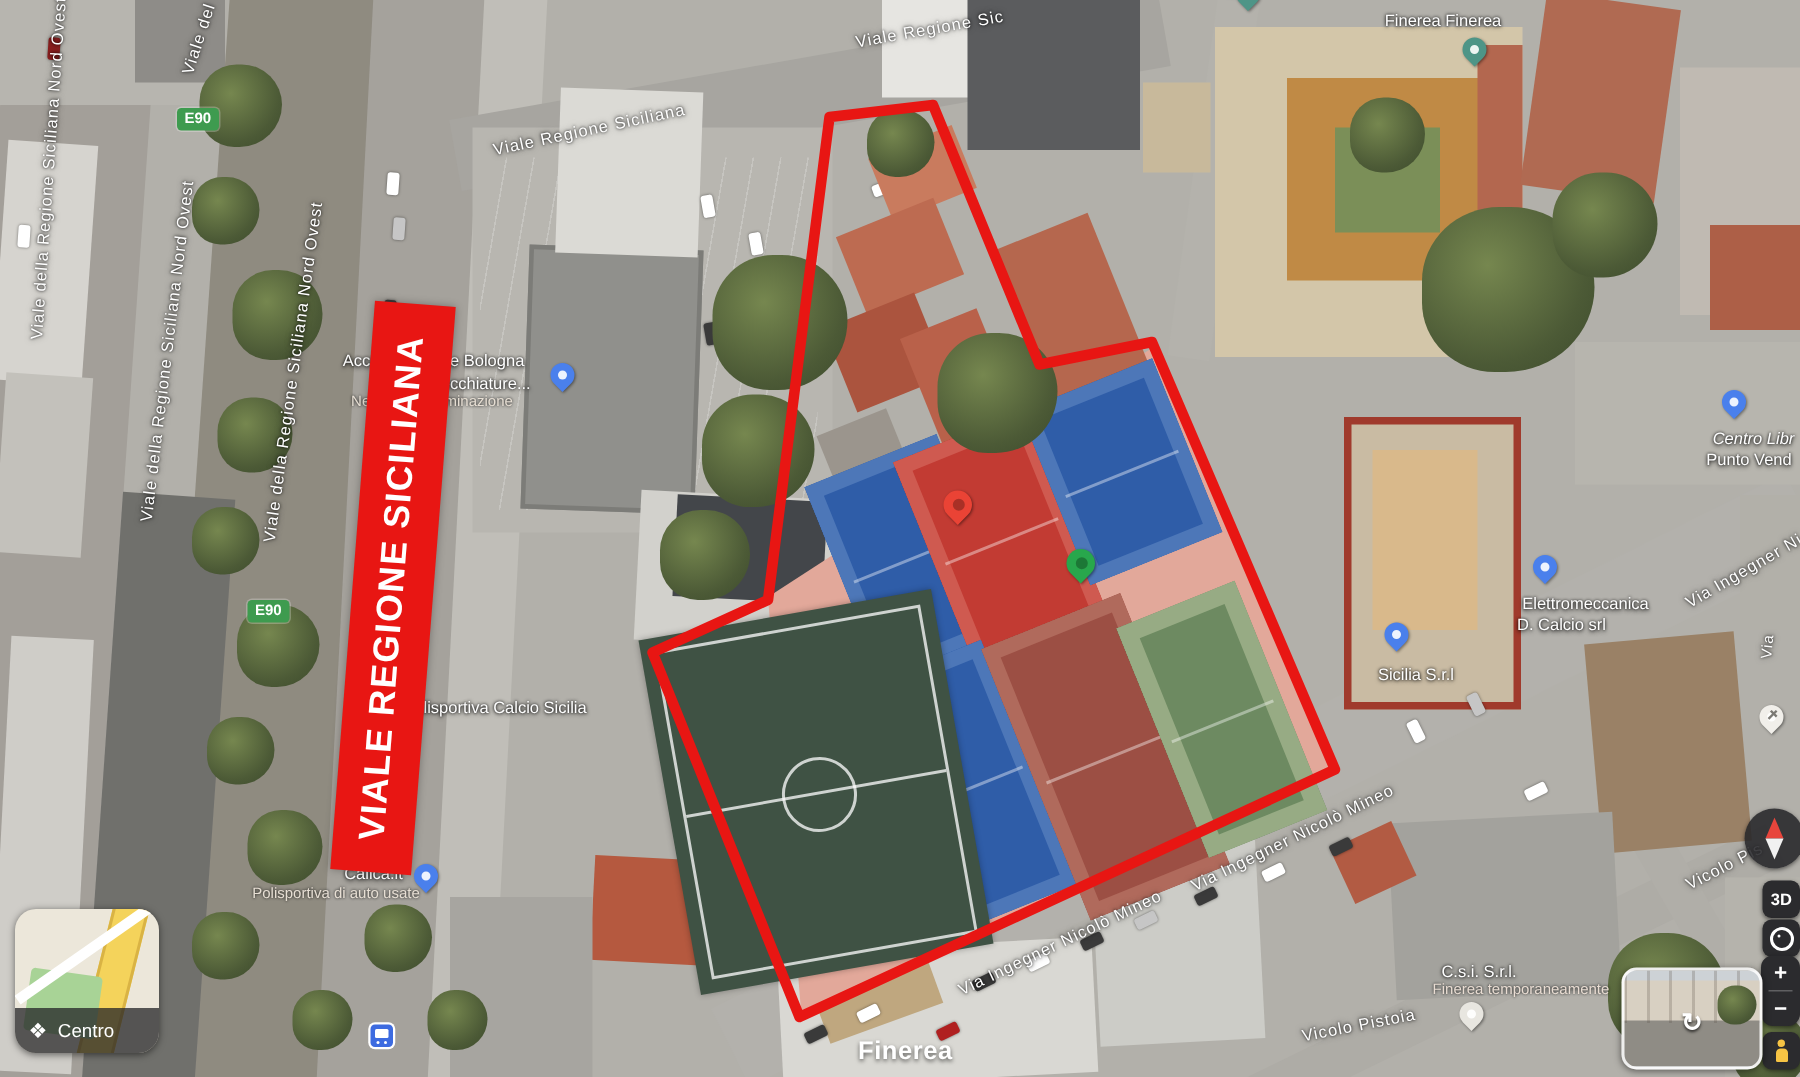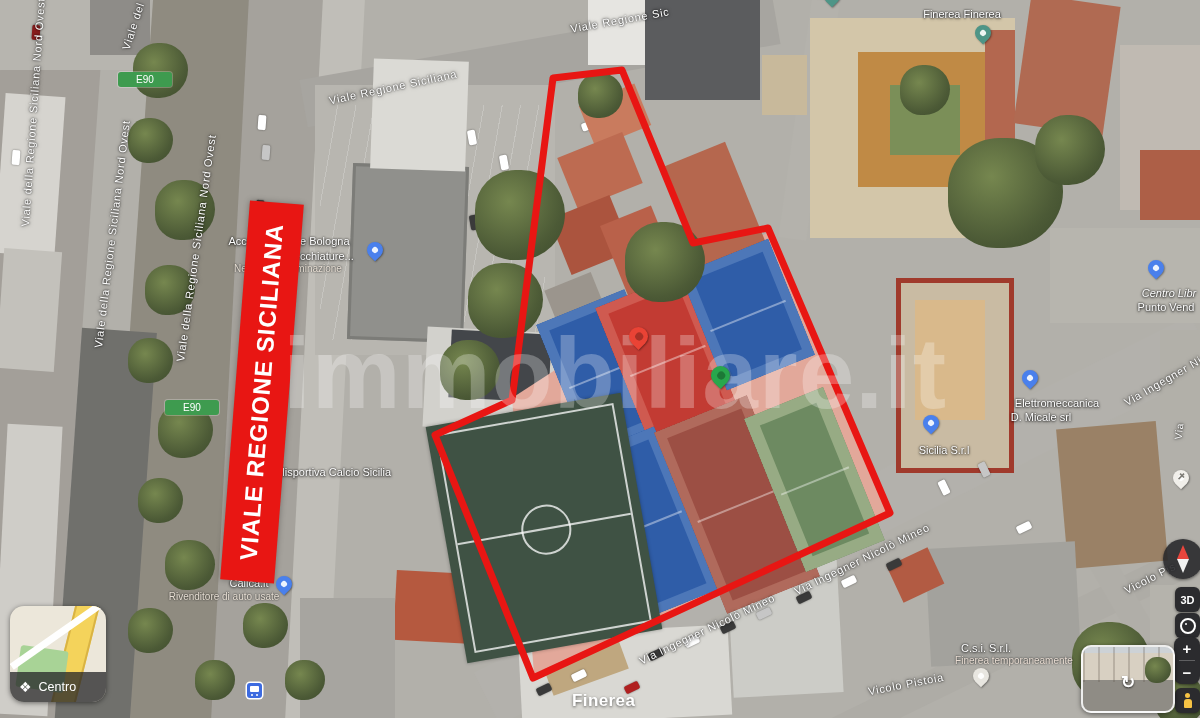--- a/index.html
+++ b/index.html
@@ -22,22 +22,22 @@
           border:2px solid rgba(255,255,255,.75);border-radius:50%;}
   .field-lines::after{content:'';position:absolute;left:0;right:0;top:50%;height:2px;background:rgba(255,255,255,.75);}
   
   .rlabel{position:absolute;white-space:nowrap;color:#fff;font-size:11px;letter-spacing:.8px;
           text-shadow:0 0 2px rgba(0,0,0,.9),0 0 4px rgba(0,0,0,.55);z-index:50;}
   .plabel{position:absolute;white-space:nowrap;color:#fff;font-size:11px;font-weight:500;text-align:center;
           text-shadow:0 0 2px rgba(0,0,0,.95),0 1px 3px rgba(0,0,0,.7);z-index:50;transform:translate(-50%,-50%);}
   .sublabel{position:absolute;white-space:nowrap;color:#e7dfd4;font-size:10px;
           text-shadow:0 0 2px rgba(0,0,0,.95);z-index:50;transform:translate(-50%,-50%);}
   .under-banner{z-index:44;}
-  .shield{position:absolute;background:#3e9b4f;color:#fff;font-size:10px;font-weight:normal;
-          padding:2px 18px;border-radius:3px;z-index:50;text-shadow:none;box-shadow:0 0 0 1px rgba(255,255,255,.25);}
+  .shield{position:absolute;background:#3e9b4f;color:#fff;font-size:10px;font-weight:bold;
+          padding:2px 5px;border-radius:3px;z-index:50;text-shadow:none;box-shadow:0 0 0 1px rgba(255,255,255,.25);}
   
   .pin{position:absolute;width:16px;height:22px;z-index:51;}
   .pin .tear{position:absolute;left:0;top:0;width:16px;height:16px;border-radius:50% 50% 50% 0;
           transform:rotate(-45deg);transform-origin:center;box-shadow:0 1px 2px rgba(0,0,0,.45);}
   .pin .tear::after{content:'';position:absolute;left:5px;top:5px;width:6px;height:6px;border-radius:50%;background:rgba(255,255,255,.9);}
   .pin.big{width:19px;height:26px;}
   .pin.big .tear{width:19px;height:19px;}
   .pin.big .tear::after{left:5.5px;top:5.5px;width:8px;height:8px;background:rgba(0,0,0,.28);}
   
   #banner{position:absolute;left:235px;top:202px;width:54px;height:380px;background:#e81613;z-index:45;
@@ -229,21 +229,20 @@
   <div class="car" style="left:980px;top:462px;background:#c6c6c6;transform:rotate(-26deg);"></div>
 
   <svg id="boundary" width="1200" height="718" viewBox="0 0 1200 718">
     <polygon points="553,78 622,70 693,243 768,228 890,513 533,678 435,435 512,400" fill="none" stroke="#e81613" stroke-width="7" stroke-linejoin="round"></polygon>
   </svg>
 
   <div id="banner">
     <span>VIALE REGIONE SICILIANA</span>
   </div>
 
-  <div id="watermark">immobiliare.it</div>
 
   <div class="rlabel" style="left:33px;top:112px;transform:translate(-50%,-50%) rotate(-86deg);">Viale della Regione Siciliana Nord Ovest</div>
   <div class="rlabel" style="left:112px;top:234px;transform:translate(-50%,-50%) rotate(-83deg);">Viale della Regione Siciliana Nord Ovest</div>
   <div class="rlabel" style="left:196px;top:248px;transform:translate(-50%,-50%) rotate(-82deg);">Viale della Regione Siciliana Nord Ovest</div>
   <div class="rlabel" style="left:133px;top:26px;transform:translate(-50%,-50%) rotate(-72deg);">Viale del</div>
   <div class="rlabel" style="left:393px;top:87px;transform:translate(-50%,-50%) rotate(-12deg);">Viale Regione Siciliana</div>
   <div class="rlabel" style="left:620px;top:20px;transform:translate(-50%,-50%) rotate(-10deg);">Viale Regione Sic</div>
   <div class="rlabel" style="left:707px;top:629px;transform:translate(-50%,-50%) rotate(-25.5deg);">Via Ingegner Nicolò Mineo</div>
   <div class="rlabel" style="left:862px;top:559px;transform:translate(-50%,-50%) rotate(-26deg);">Via Ingegner Nicolò Mineo</div>
   <div class="rlabel" style="left:1163px;top:381px;transform:translate(-50%,-50%) rotate(-30deg);">Via Ingegner Ni</div>
@@ -256,27 +255,27 @@
 
   <div class="plabel" style="left:962px;top:14px;">Finerea Finerea</div>
 
   <div class="plabel under-banner" style="left:289px;top:241px;">Accademia luce Bologna</div>
   <div class="plabel under-banner" style="left:322px;top:256px;">recchiature...</div>
   <div class="sublabel under-banner" style="left:288px;top:268px;">Negozio di illuminazione</div>
 
   <div class="plabel under-banner" style="left:330px;top:472px;">Polisportiva Calcio Sicilia</div>
 
   <div class="plabel under-banner" style="left:249px;top:583px;">Calica.it</div>
-  <div class="sublabel under-banner" style="left:224px;top:596px;">Rivenditore di auto usate</div>
+  <div class="sublabel under-banner" style="left:224px;top:596px;">Polisportiva di auto usate</div>
 
   <div class="plabel" style="left:1169px;top:293px;font-style:italic;">Centro Libr</div>
   <div class="plabel" style="left:1166px;top:307px;">Punto Vend</div>
 
   <div class="plabel" style="left:1057px;top:403px;">Elettromeccanica</div>
-  <div class="plabel" style="left:1041px;top:417px;">D. Micale srl</div>
+  <div class="plabel" style="left:1041px;top:417px;">D. Calcio srl</div>
 
   <div class="plabel" style="left:944px;top:450px;">Sicilia S.r.l</div>
 
   <div class="plabel" style="left:986px;top:648px;">C.s.i. S.r.l.</div>
   <div class="sublabel" style="left:1014px;top:660px;color:#e9ddd3;">Finerea temporaneamente</div>
 
   <div class="pin" style="left:975px;top:25px;">
       <div class="tear" style="background:#4e9587;"></div>
     </div>
   <div class="pin" style="left:824px;top:-12px;">

